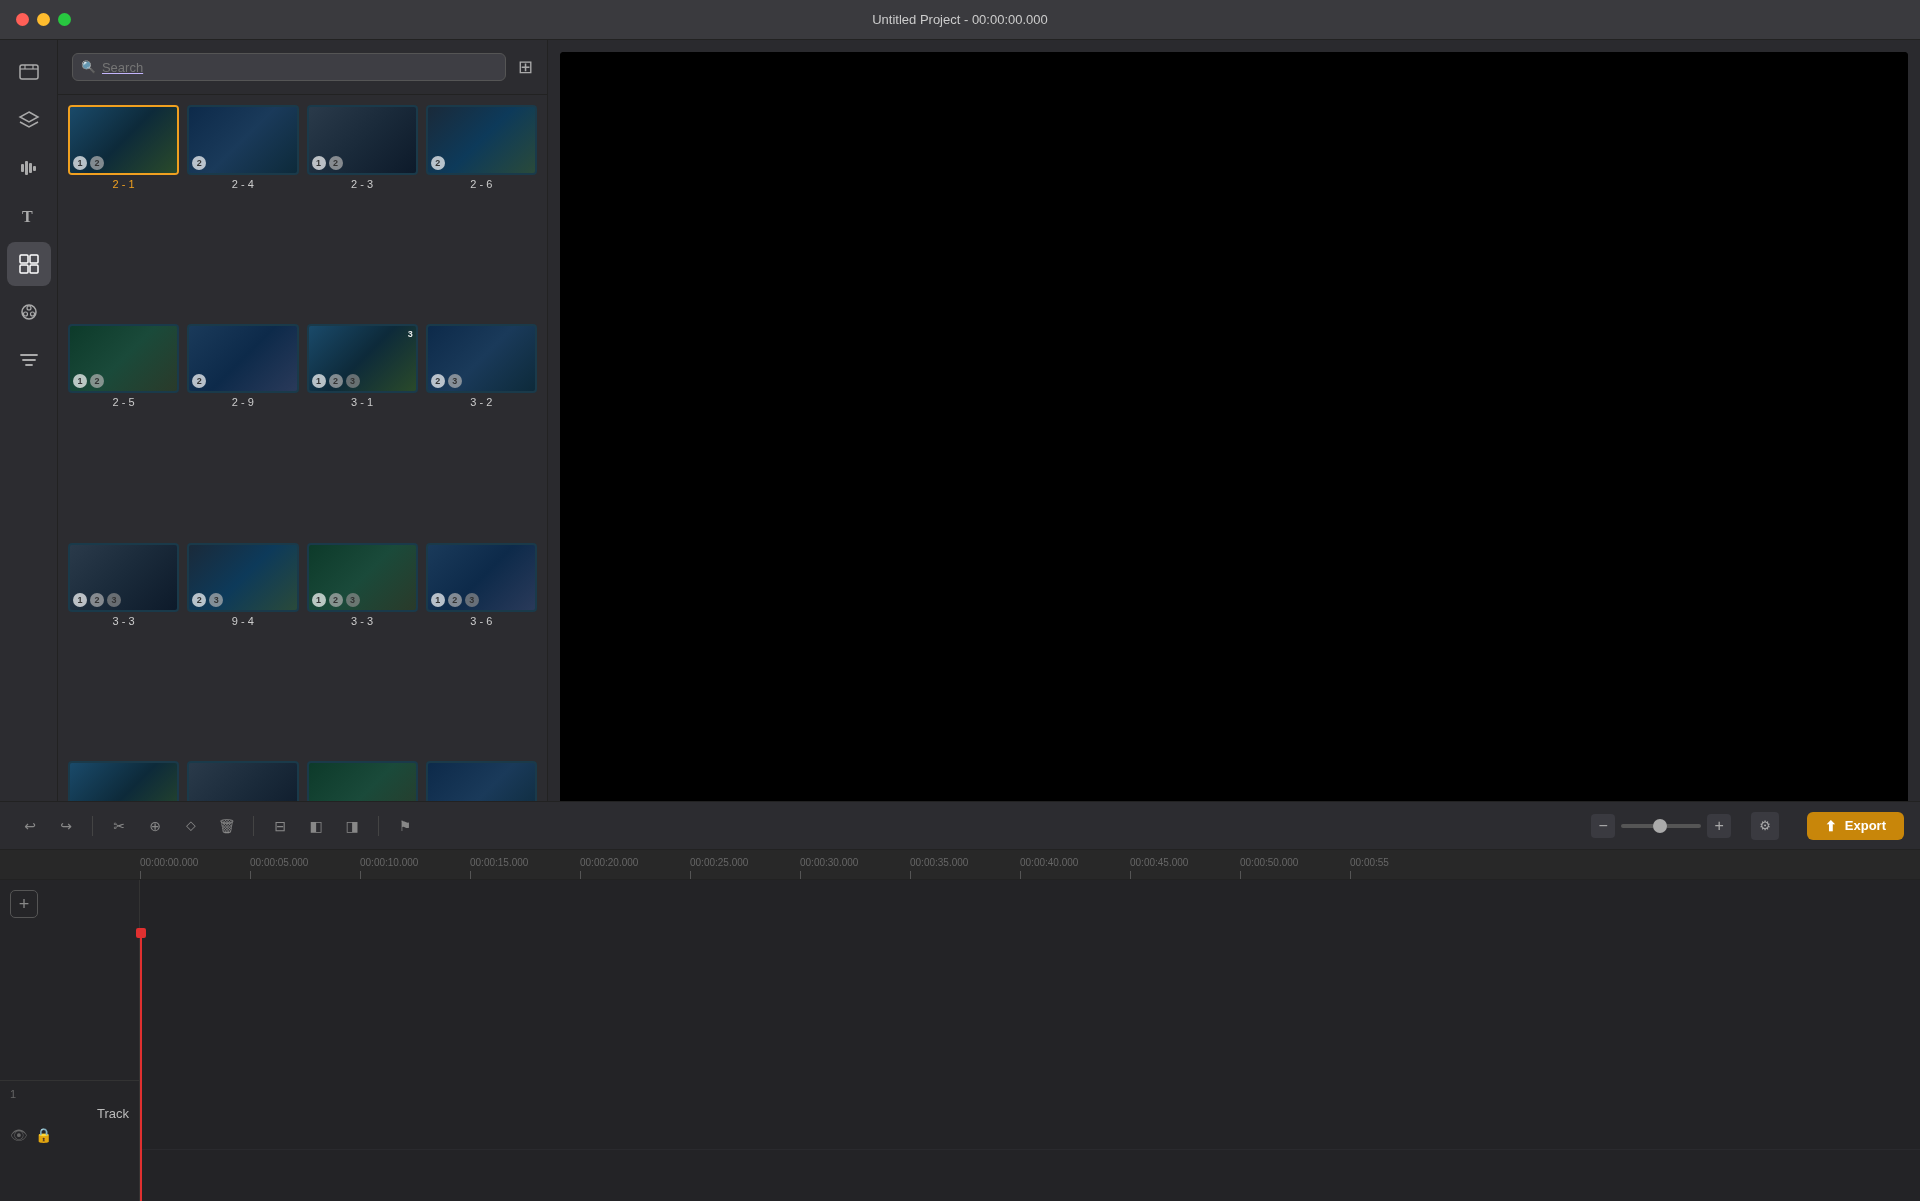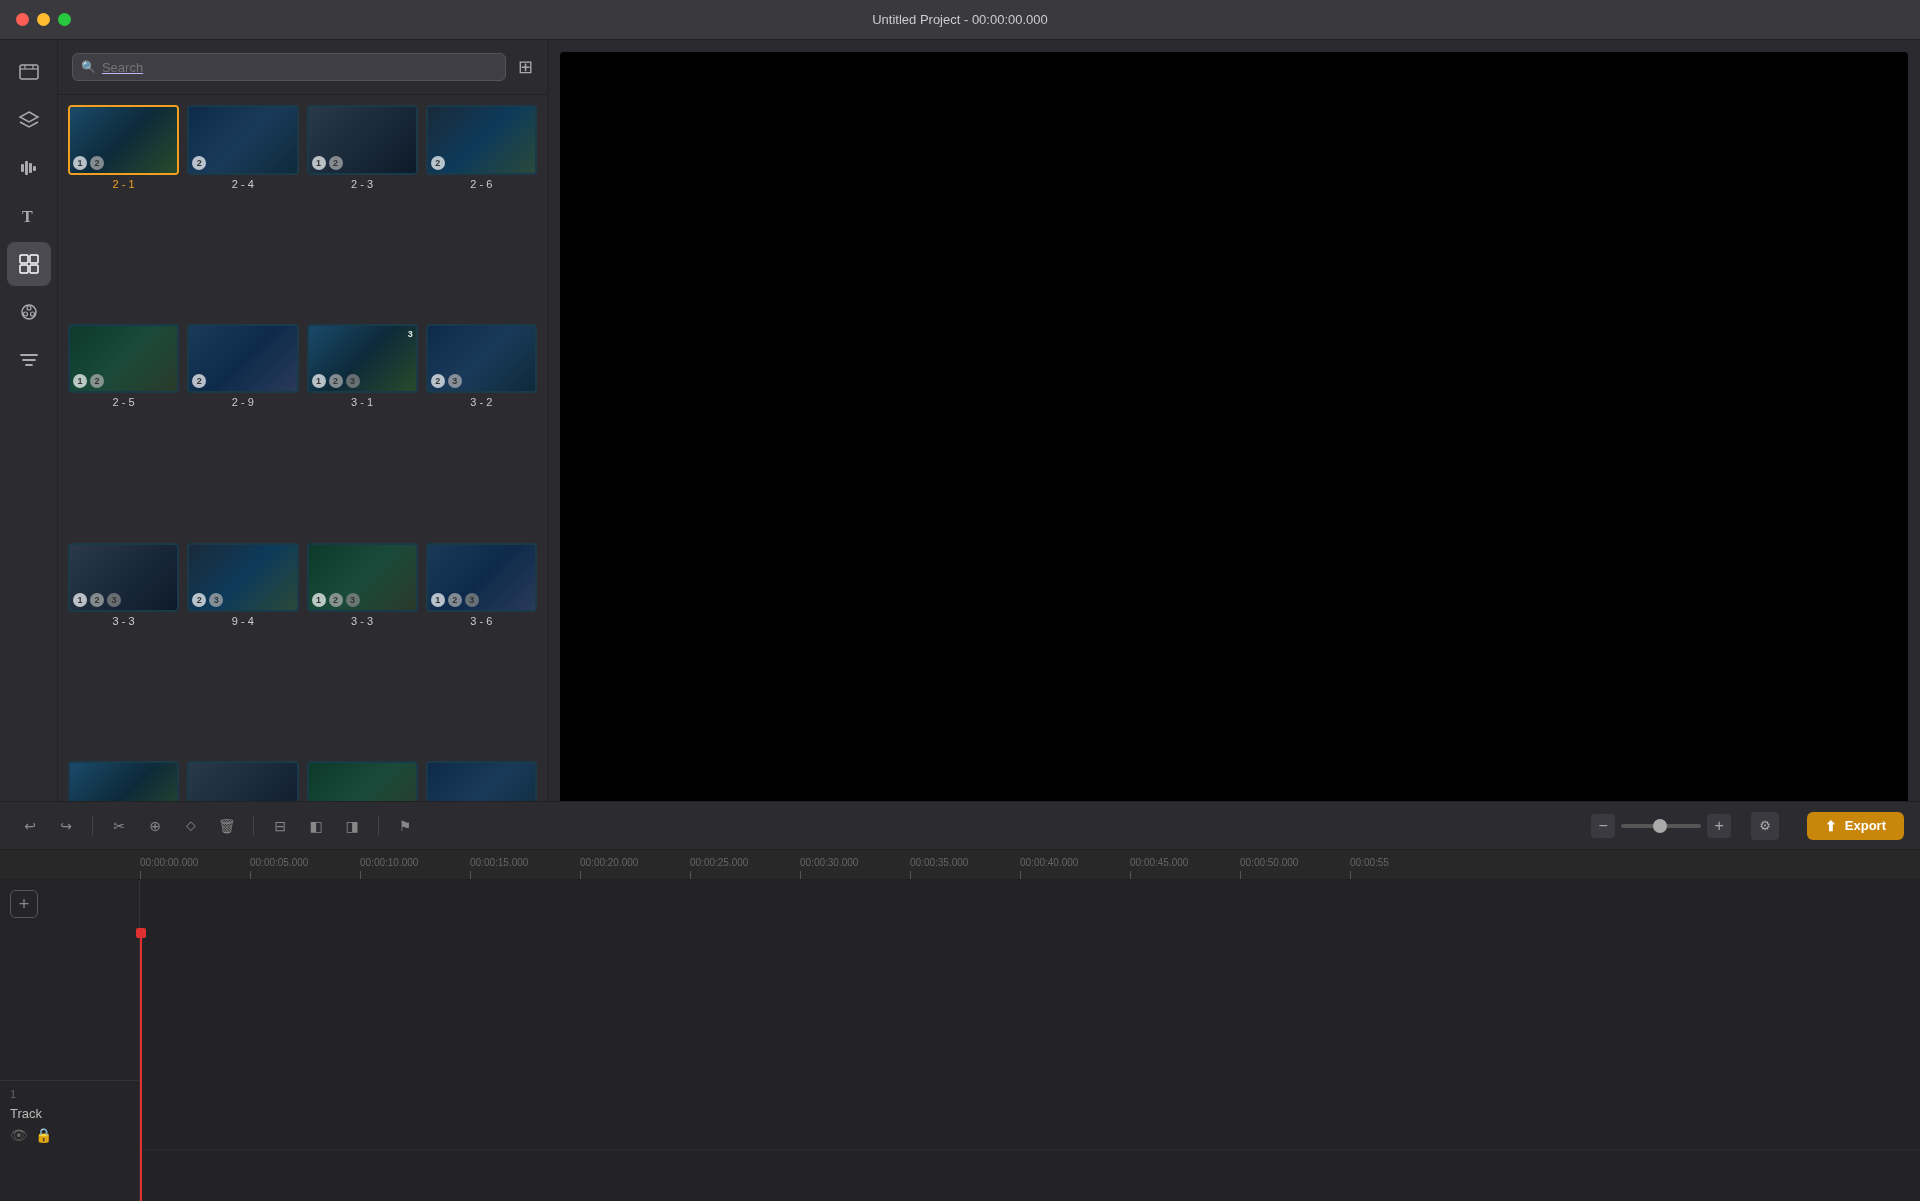--- a/index.html
+++ b/index.html
@@ -515,20 +515,21 @@
       gap: 6px;
     }
     .track-num {
       font-size: 11px;
       color: #666;
     }
     .track-name {
       font-size: 13px;
       color: #bbb;
       font-weight: 500;
+      text-align: right;
     }
     .track-icons {
       display: flex;
       gap: 8px;
       align-items: center;
     }
     .track-icon {
       color: #666;
       font-size: 14px;
       cursor: pointer;

